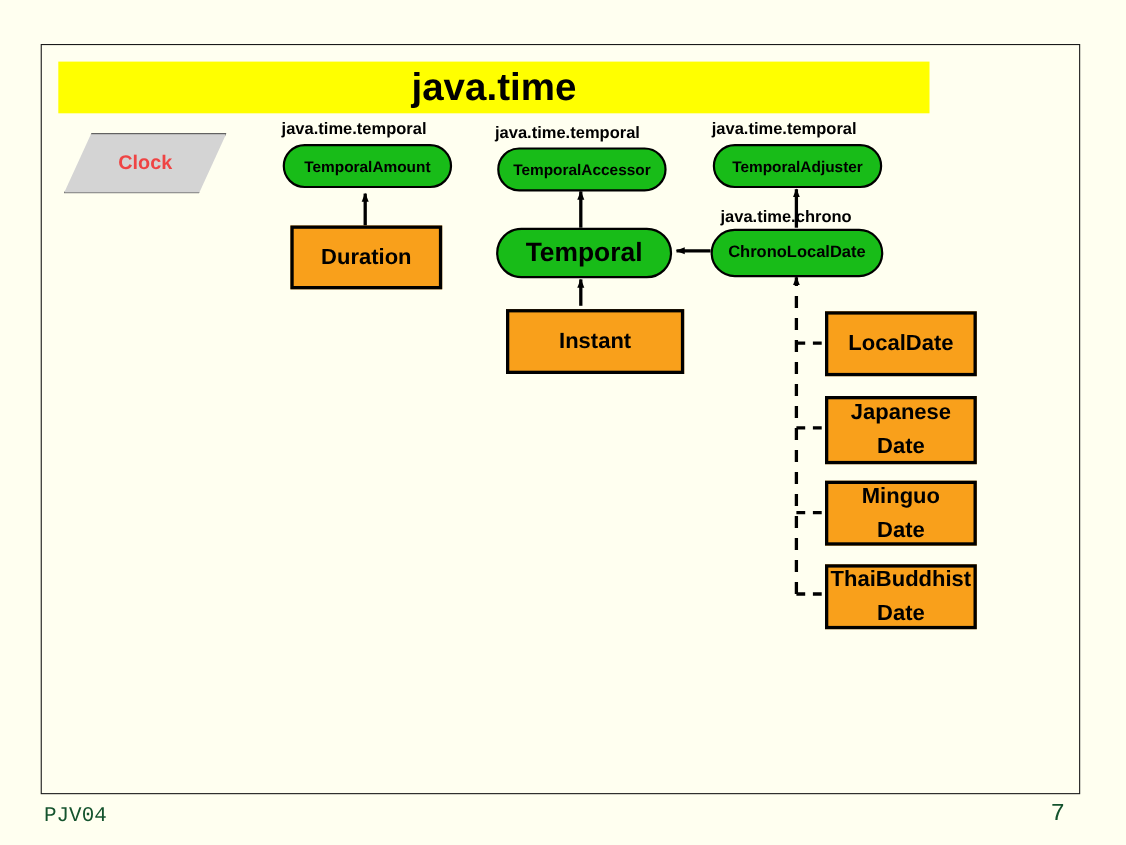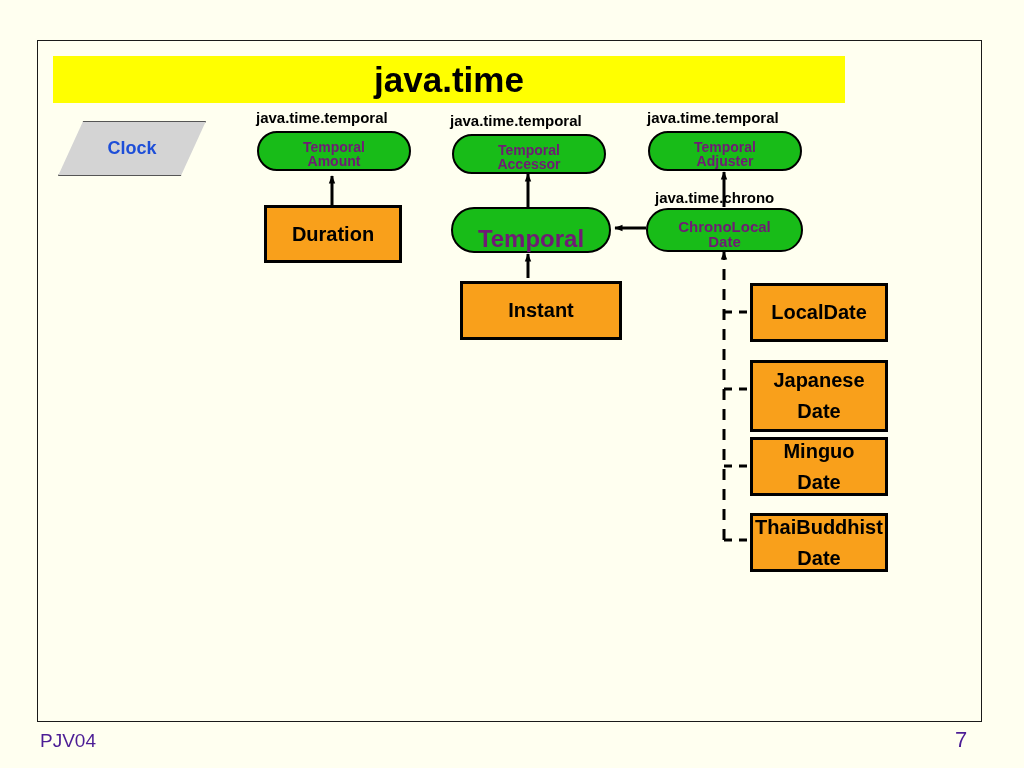--- a/index.html
+++ b/index.html
@@ -68,24 +68,24 @@
     line-height: 1;
   }
 
   .iface-node {
     position: absolute;
     background: #18BC18;
     border: 2px solid #000000;
     border-radius: 999px;
     box-sizing: border-box;
     display: flex;
-    flex-direction: column;
-    align-items: center;
-    justify-content: flex-end;
-    color: #701a75;
+    flex-direction: row;
+    align-items: center;
+    justify-content: center;
+    color: #000000;
     font-weight: bold;
     text-align: center;
     line-height: 1.05;
   }
   .iface-node .ln { display: block; }
 
   .class-node {
     position: absolute;
     background: #F9A01B;
     border: 3px solid #000000;
@@ -118,29 +118,29 @@
     clip-path: polygon(17% 0%, 100% 0%, 83% 100%, 0% 100%);
   }
   .clock-label {
     position: absolute;
     inset: 0;
     display: flex;
     align-items: center;
     justify-content: center;
     font-size: 18px;
     font-weight: bold;
-    color: #1d4ed8;
+    color: #ef4444;
   }
 
   
   #footer-left, #footer-right {
     position: absolute;
-    font-family: Liberation Sans, sans-serif;
+    font-family: Liberation Mono, monospace;
     font-size: 19px;
-    color: #4c1d95;
+    color: #14532d;
   }
   #footer-left { left: 40px; top: 730px; }
   #footer-right { left: 955px; top: 727px; font-size: 22px; }
 </style>
 </head>
 <body>
 
 <div id="slide-frame"></div>
 
 <div id="title-banner">
@@ -212,21 +212,21 @@
   </div>
 
   <div class="class-node" style="left:460px; top:281px; width:162px; height:59px;">
     <span class="ln">Instant</span>
   </div>
 
   <div class="class-node" style="left:750px; top:283px; width:138px; height:59px;">
     <span class="ln">LocalDate</span>
   </div>
 
-  <div class="class-node" style="left:750px; top:360px; width:138px; height:72px;">
+  <div class="class-node" style="left:750px; top:360px; width:138px; height:62px;">
     <span class="ln">Japanese</span>
     <span class="ln">Date</span>
   </div>
 
   <div class="class-node" style="left:750px; top:437px; width:138px; height:59px;">
     <span class="ln">Minguo</span>
     <span class="ln">Date</span>
   </div>
 
   <div class="class-node" style="left:750px; top:513px; width:138px; height:59px;">

